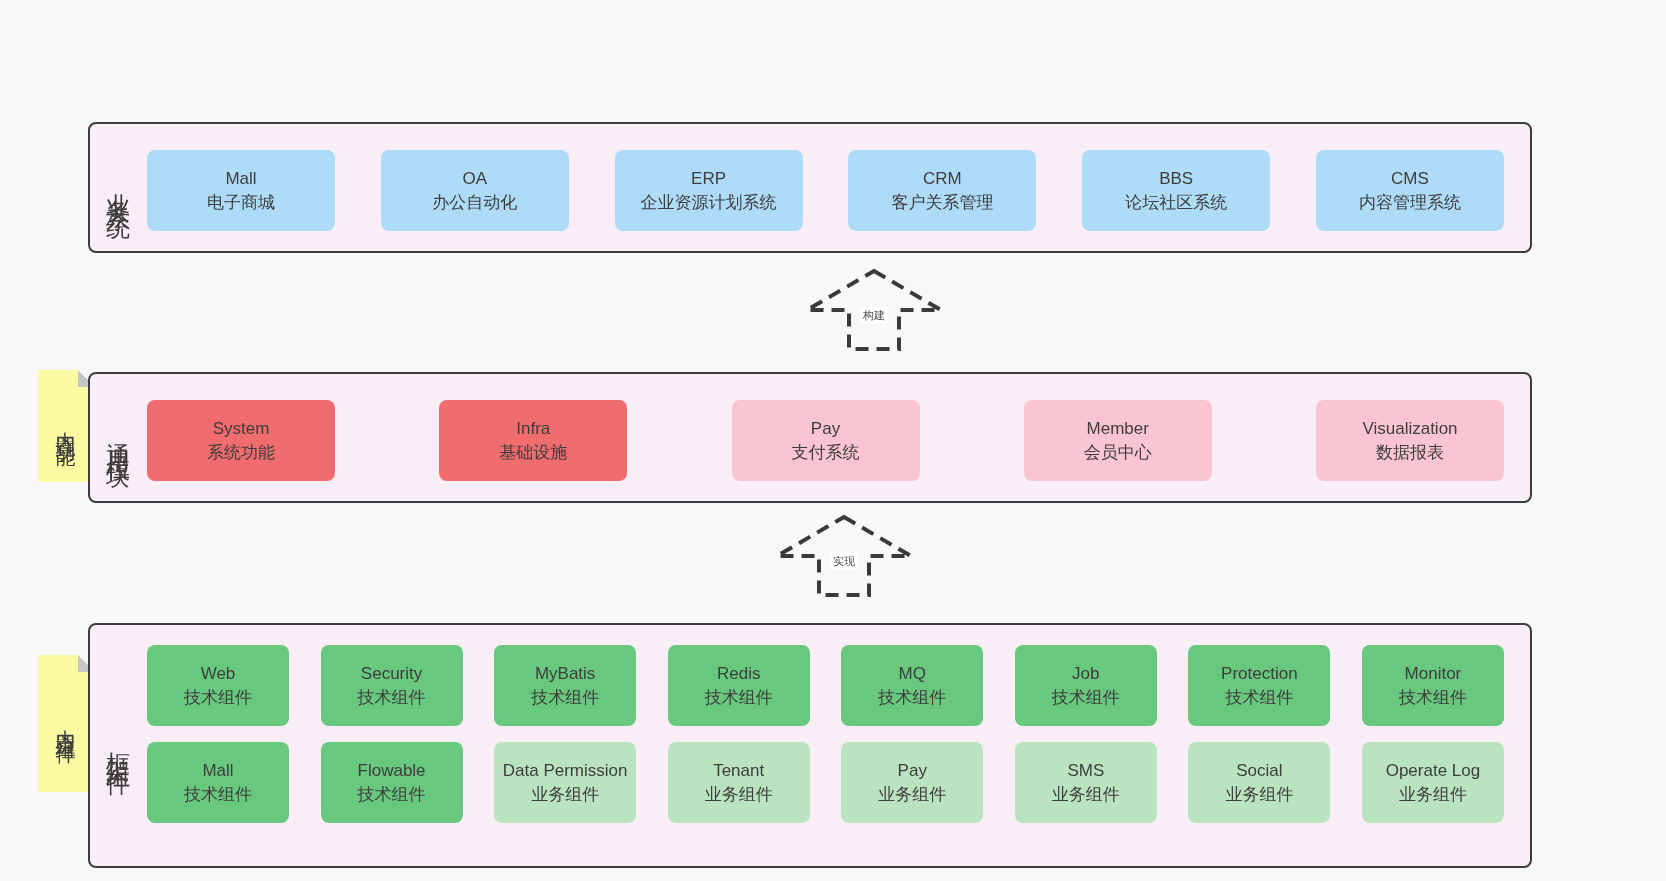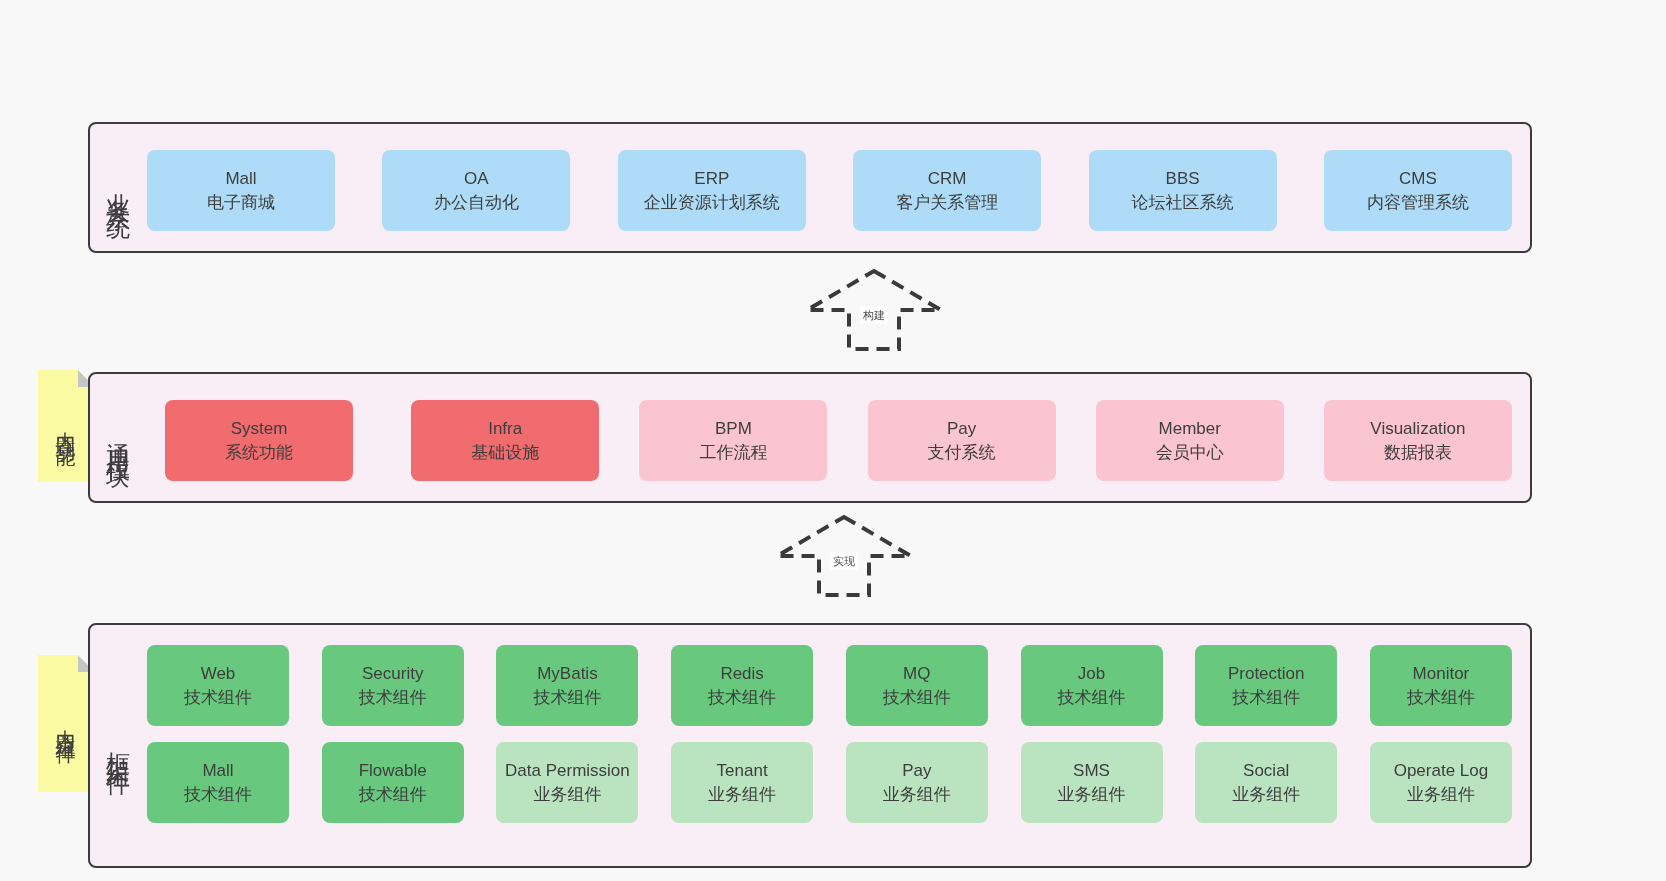--- a/index.html
+++ b/index.html
@@ -27,38 +27,38 @@
   .layer-label {
     position:absolute; left:8px; top:0; bottom:0;
     display:flex; align-items:center; justify-content:center;
     writing-mode:vertical-rl; text-orientation:upright;
     font-size:24px; letter-spacing:7px; color:#3d3d3d;
     width:40px;
   }
 
   
   .box-row {
-    position:absolute; left:57px; right:18px;
+    position:absolute; left:57px; right:26px;
     display:flex; justify-content:space-between;
   }
   .layer-business .box-row,
   .layer-modules  .box-row { top:26px; }
   .row-1 { top:20px; }
   .row-2 { top:117px; }
 
   .box {
     height:81px; border-radius:8px;
     display:flex; flex-direction:column; align-items:center; justify-content:center;
     text-align:center; font-size:17px; line-height:24px; color:#3d3d3d;
     padding:0 12px;
   }
   .box-wide   { width:188px; }
   .box-narrow { width:142px; padding:0 8px; }
   .box-blue       { background:var(--box-blue,#aedcf8); }
-  .box-red        { background:var(--box-red,#f16c6e);margin-left:18px; }
+  .box-red        { background:var(--box-red,#f16c6e); }
   .box-pink       { background:var(--box-pink,#fac4d0); }
   .box-green      { background:var(--box-green,#68c97e); }
   .box-lightgreen { background:var(--box-lightgreen,#bae3bf); }
   .box-title, .box-subtitle { width:100%; }
 
   
   .note {
     position:absolute; left:38px; width:57px;
     background:var(--note-bg,#fafaa2);
     clip-path:polygon(0 0, calc(100% - 17px) 0, 100% 17px, 100% 100%, 0 100%);
@@ -147,24 +147,20 @@
     <div class="box-row">
         <div class="box box-wide box-red">
           <div class="box-title">System</div>
           <div class="box-subtitle">系统功能</div>
         </div>
         <div class="box box-wide box-red">
           <div class="box-title">Infra</div>
           <div class="box-subtitle">基础设施</div>
         </div>
         <div class="box box-wide box-pink">
-          <div class="box-title">BPM</div>
-          <div class="box-subtitle">工作流程</div>
-        </div>
-        <div class="box box-wide box-pink">
           <div class="box-title">Pay</div>
           <div class="box-subtitle">支付系统</div>
         </div>
         <div class="box box-wide box-pink">
           <div class="box-title">Member</div>
           <div class="box-subtitle">会员中心</div>
         </div>
         <div class="box box-wide box-pink">
           <div class="box-title">Visualization</div>
           <div class="box-subtitle">数据报表</div>

